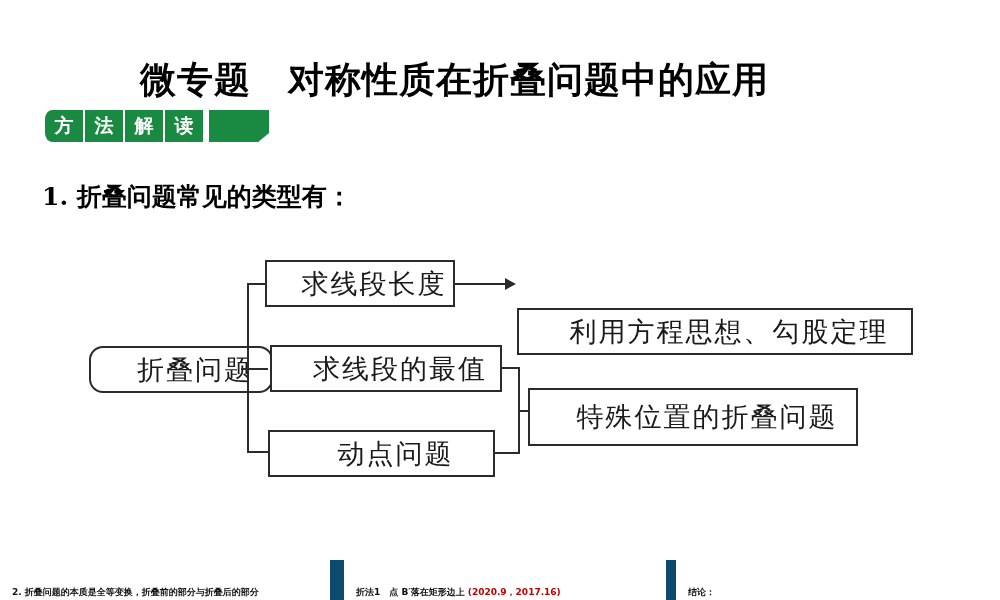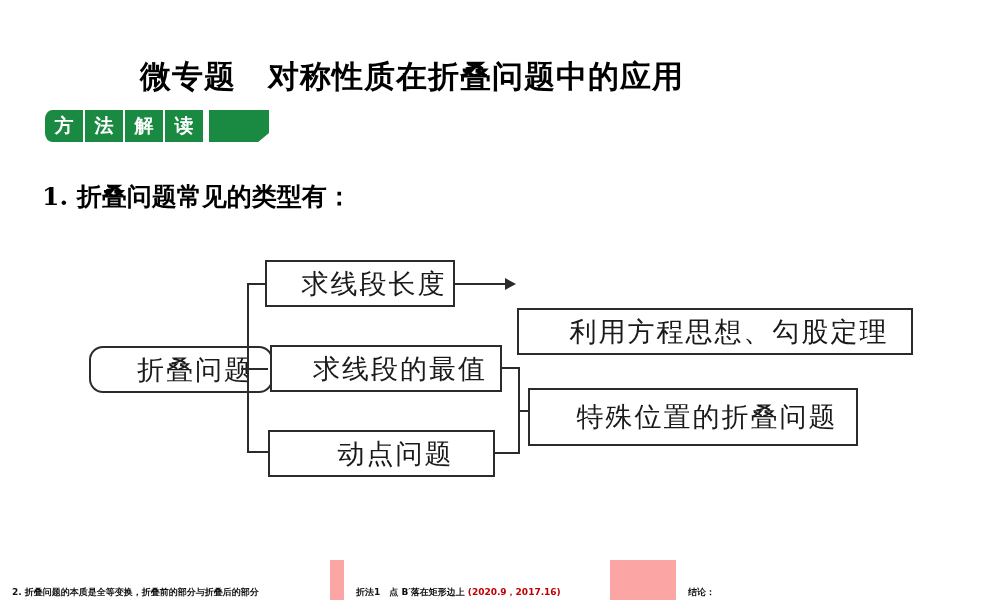--- a/index.html
+++ b/index.html
@@ -16,21 +16,21 @@
     color: #000000;
   }
 
   
   #slide-title {
     position: absolute;
     left: 140px;
     top: 56px;
     font-family: "DejaVu Sans", "Liberation Sans", sans-serif;
     font-weight: bold;
-    font-size: 31px;
+    font-size: 36px;
     letter-spacing: 1px;
     white-space: pre;
     color: #000000;
   }
 
   
   #section-badge {
     position: absolute;
     left: 45px;
     top: 110px;
@@ -109,31 +109,31 @@
     border-left: 11px solid #2b2b2b;
   }
 
   
   #bottom-strip {
     position: absolute;
     left: 0;
     top: 560px;
     width: 1000px;
     height: 40px;
-    background: #fca5a5;
+    background: #0c4a6e;
   }
   .bs-panel {
     position: absolute;
     top: 0;
     height: 40px;
     background: #ffffff;
     overflow: hidden;
   }
   #bs-panel-left  { left: 0px;   width: 330px; }
-  #bs-panel-mid   { left: 344px; width: 266px; }
+  #bs-panel-mid   { left: 344px; width: 322px; }
   #bs-panel-right { left: 676px; width: 324px; }
 
   .bs-text {
     position: absolute;
     left: 12px;
     top: 26px;
     font-family: "DejaVu Sans", "Liberation Sans", sans-serif;
     font-weight: bold;
     font-size: 9px;
     white-space: nowrap;

